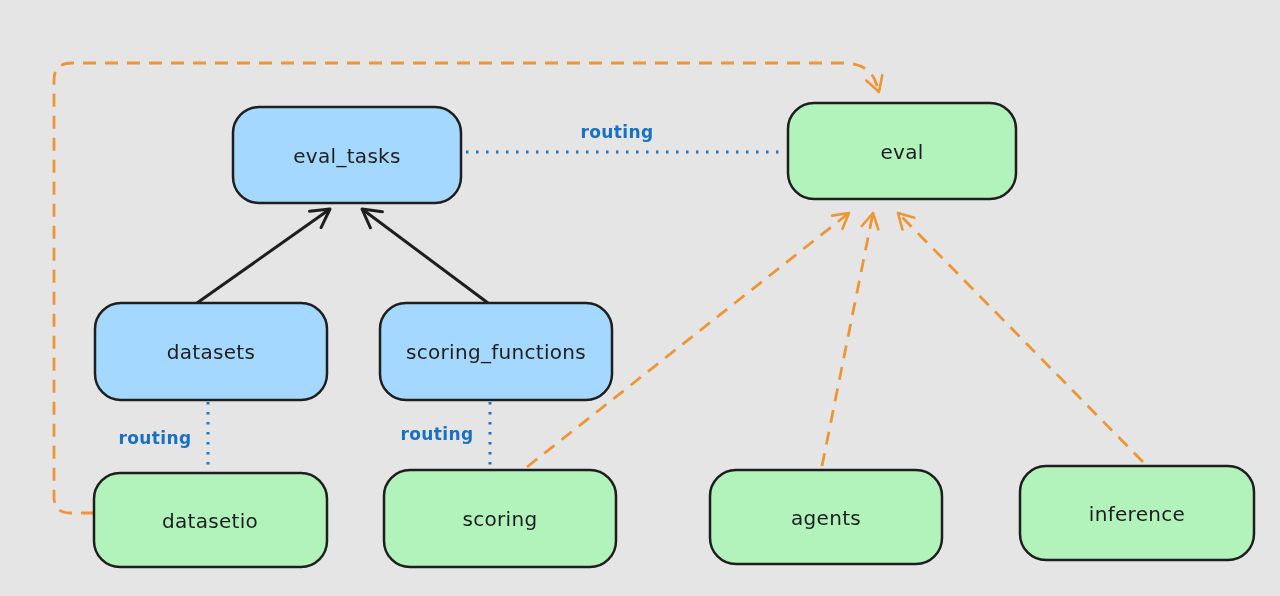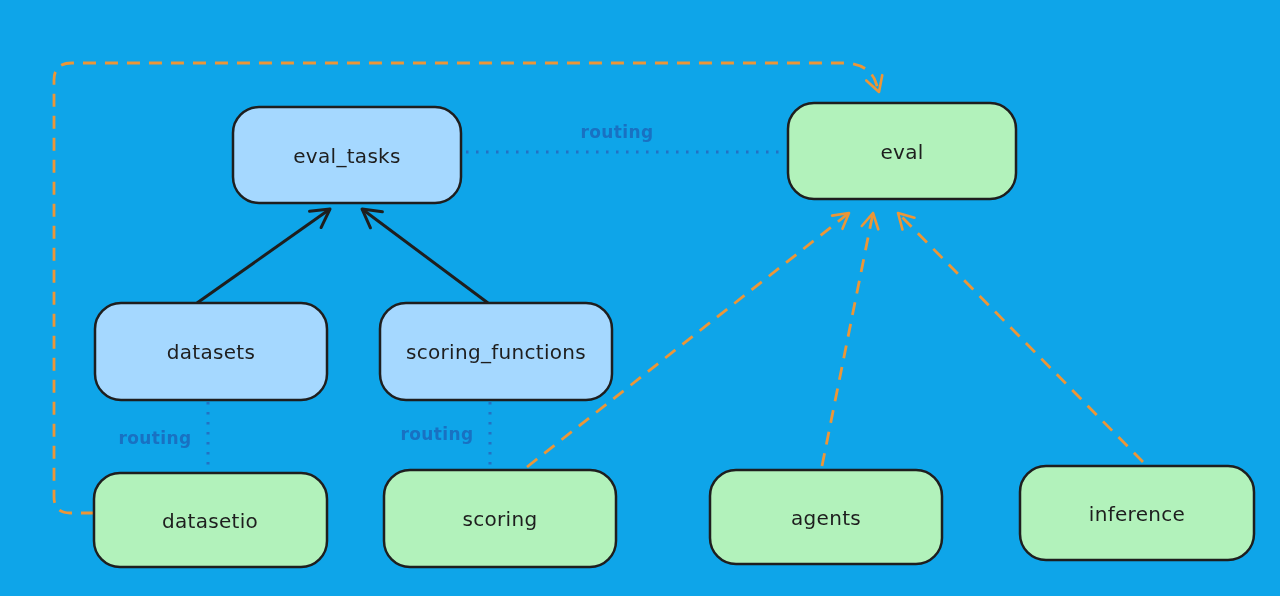--- a/index.html
+++ b/index.html
@@ -5,21 +5,21 @@
   html, body {
     margin: 0;
     padding: 0;
     background: #ffffff;
     font-family: "DejaVu Sans", "Liberation Sans", sans-serif;
   }
   .canvas {
     position: relative;
     width: 1280px;
     height: 596px;
-    background: #0ea5e9;
+    background: #e5e5e5;
     overflow: hidden;
   }
   svg text {
     font-family: "DejaVu Sans", "Liberation Sans", sans-serif;
   }
   .node-label {
     font-size: 20px;
     fill: #1e1e1e;
     letter-spacing: 0.3px;
   }

